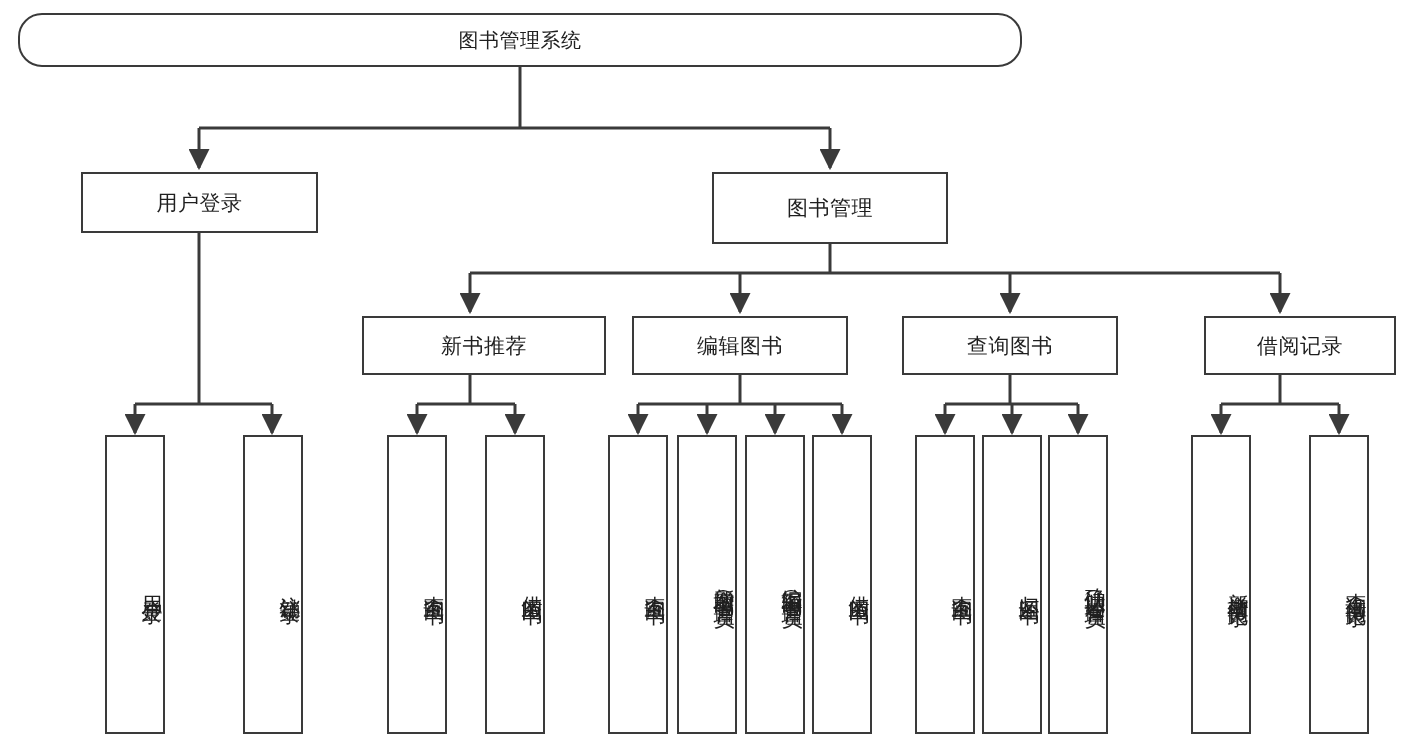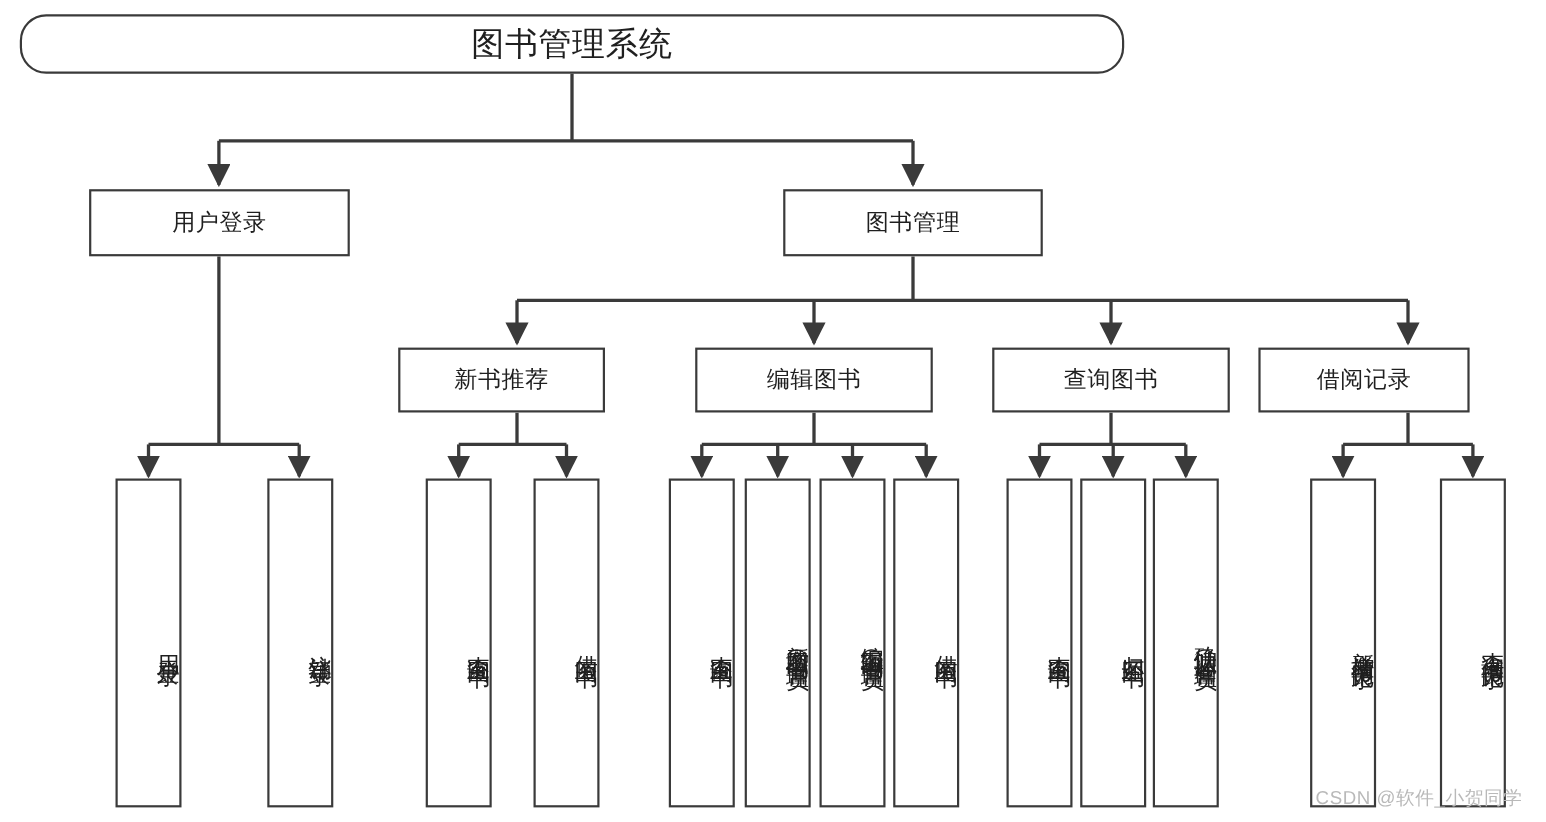--- a/index.html
+++ b/index.html
@@ -33,21 +33,21 @@
     align-items: center;
     justify-content: center;
     text-align: center;
   }
   .node.h {
     font-size: 21px;
     letter-spacing: 0.5px;
     line-height: 1.1;
   }
   .node.root {
-    font-size: 30px;
+    font-size: 20px;
     border-radius: 24px;
   }
   .node.v {
     writing-mode: vertical-rl;
     text-orientation: upright;
     font-size: 21px;
     letter-spacing: 3px;
     line-height: 1.05;
     padding: 8px 0;
     align-items: flex-start;
@@ -122,34 +122,34 @@
     </g>
   </svg>
 
   <div class="node h root" style="left:18px; top:13px; width:1004px; height:54px;">
     <span>图书管理系统</span>
   </div>
 
   <div class="node h" style="left:81px; top:172px; width:237px; height:61px;">
     <span>用户登录</span>
   </div>
-  <div class="node h" style="left:712px; top:172px; width:236px; height:61px;">
+  <div class="node h" style="left:712px; top:172px; width:236px; height:72px;">
     <span>图书管理</span>
   </div>
 
-  <div class="node h" style="left:362px; top:316px; width:188px; height:59px;">
+  <div class="node h" style="left:362px; top:316px; width:244px; height:59px;">
     <span>新书推荐</span>
   </div>
   <div class="node h" style="left:632px; top:316px; width:216px; height:59px;">
     <span>编辑图书</span>
   </div>
   <div class="node h" style="left:902px; top:316px; width:216px; height:59px;">
     <span>查询图书</span>
   </div>
-  <div class="node h" style="left:1144px; top:316px; width:192px; height:59px;">
+  <div class="node h" style="left:1204px; top:316px; width:192px; height:59px;">
     <span>借阅记录</span>
   </div>
 
   <div class="node v" style="left:105px; top:435px; width:60px; height:299px;">
     <span class="vtext">用户登录</span>
   </div>
   <div class="node v" style="left:243px; top:435px; width:60px; height:299px;">
     <span class="vtext">注销登录</span>
   </div>
 
@@ -183,15 +183,14 @@
     <span class="vtext">确认归还（管理员）</span>
   </div>
 
   <div class="node v" style="left:1191px; top:435px; width:60px; height:299px;">
     <span class="vtext">新增借阅记录</span>
   </div>
   <div class="node v" style="left:1309px; top:435px; width:60px; height:299px;">
     <span class="vtext">查询借阅记录</span>
   </div>
 
-  <div class="watermark" style="left:1196px; top:714px;">CSDN @软件_小贺同学</div>
 
 </div>
 
 </body></html>

